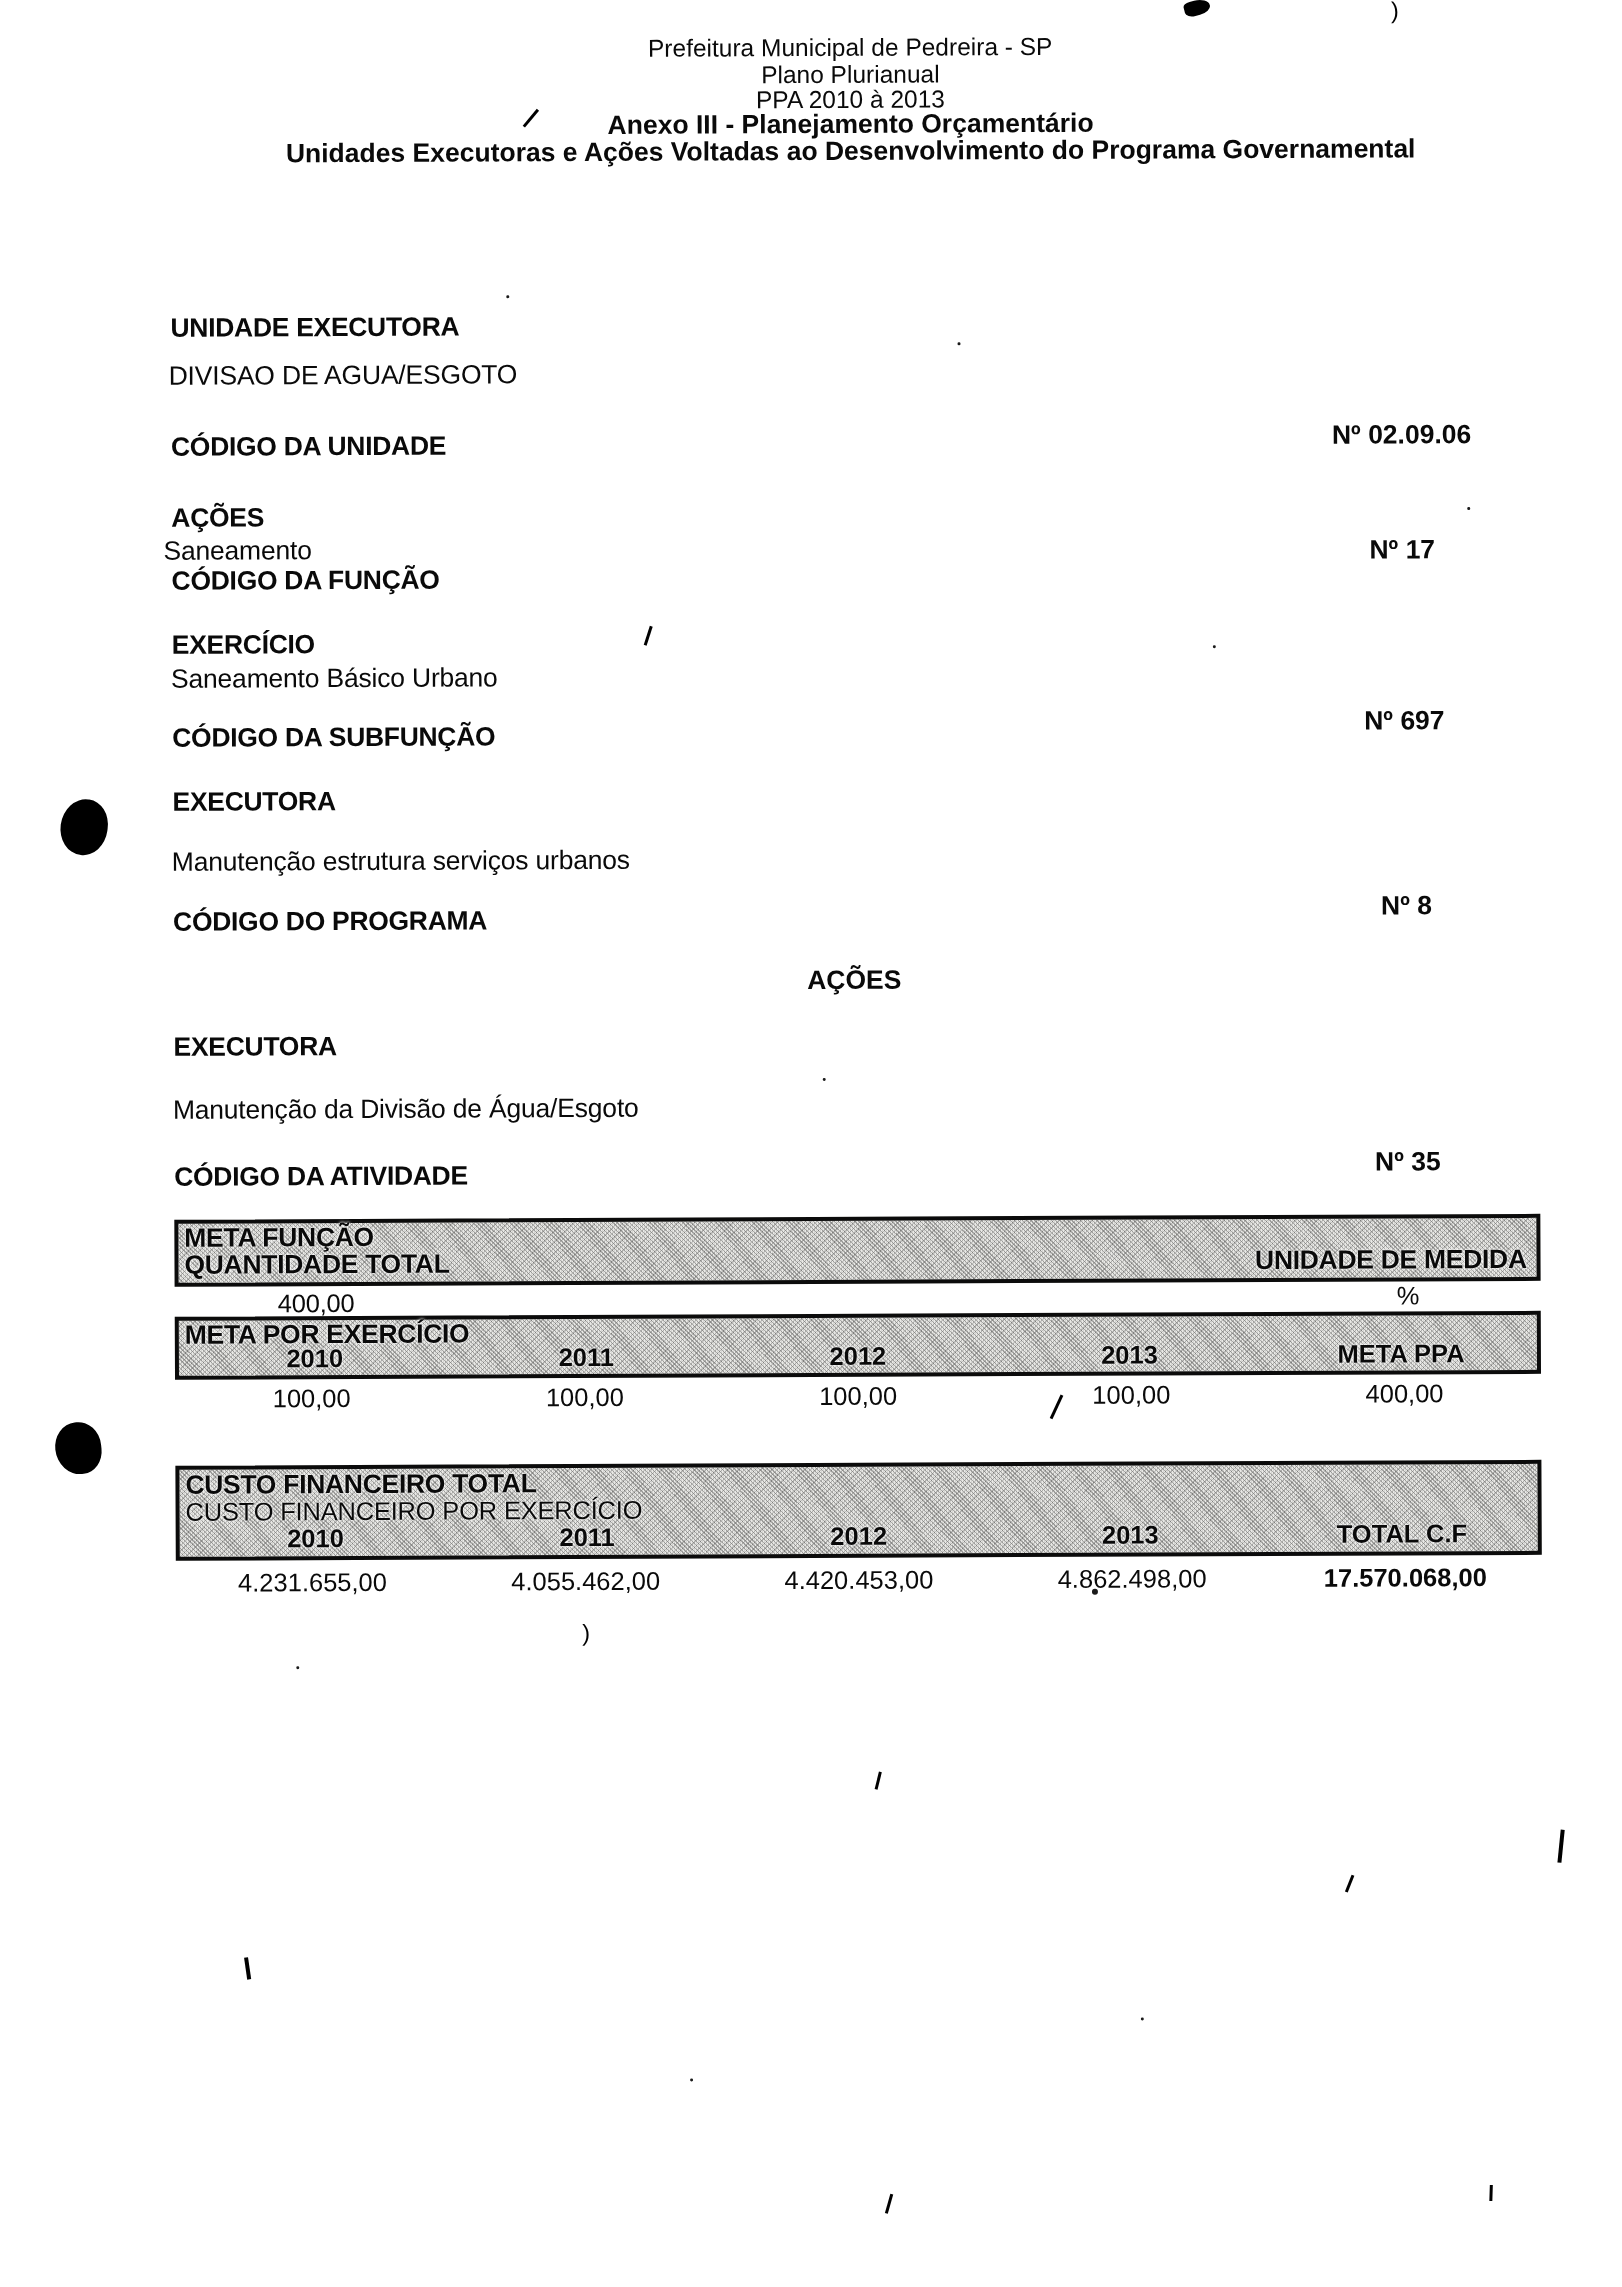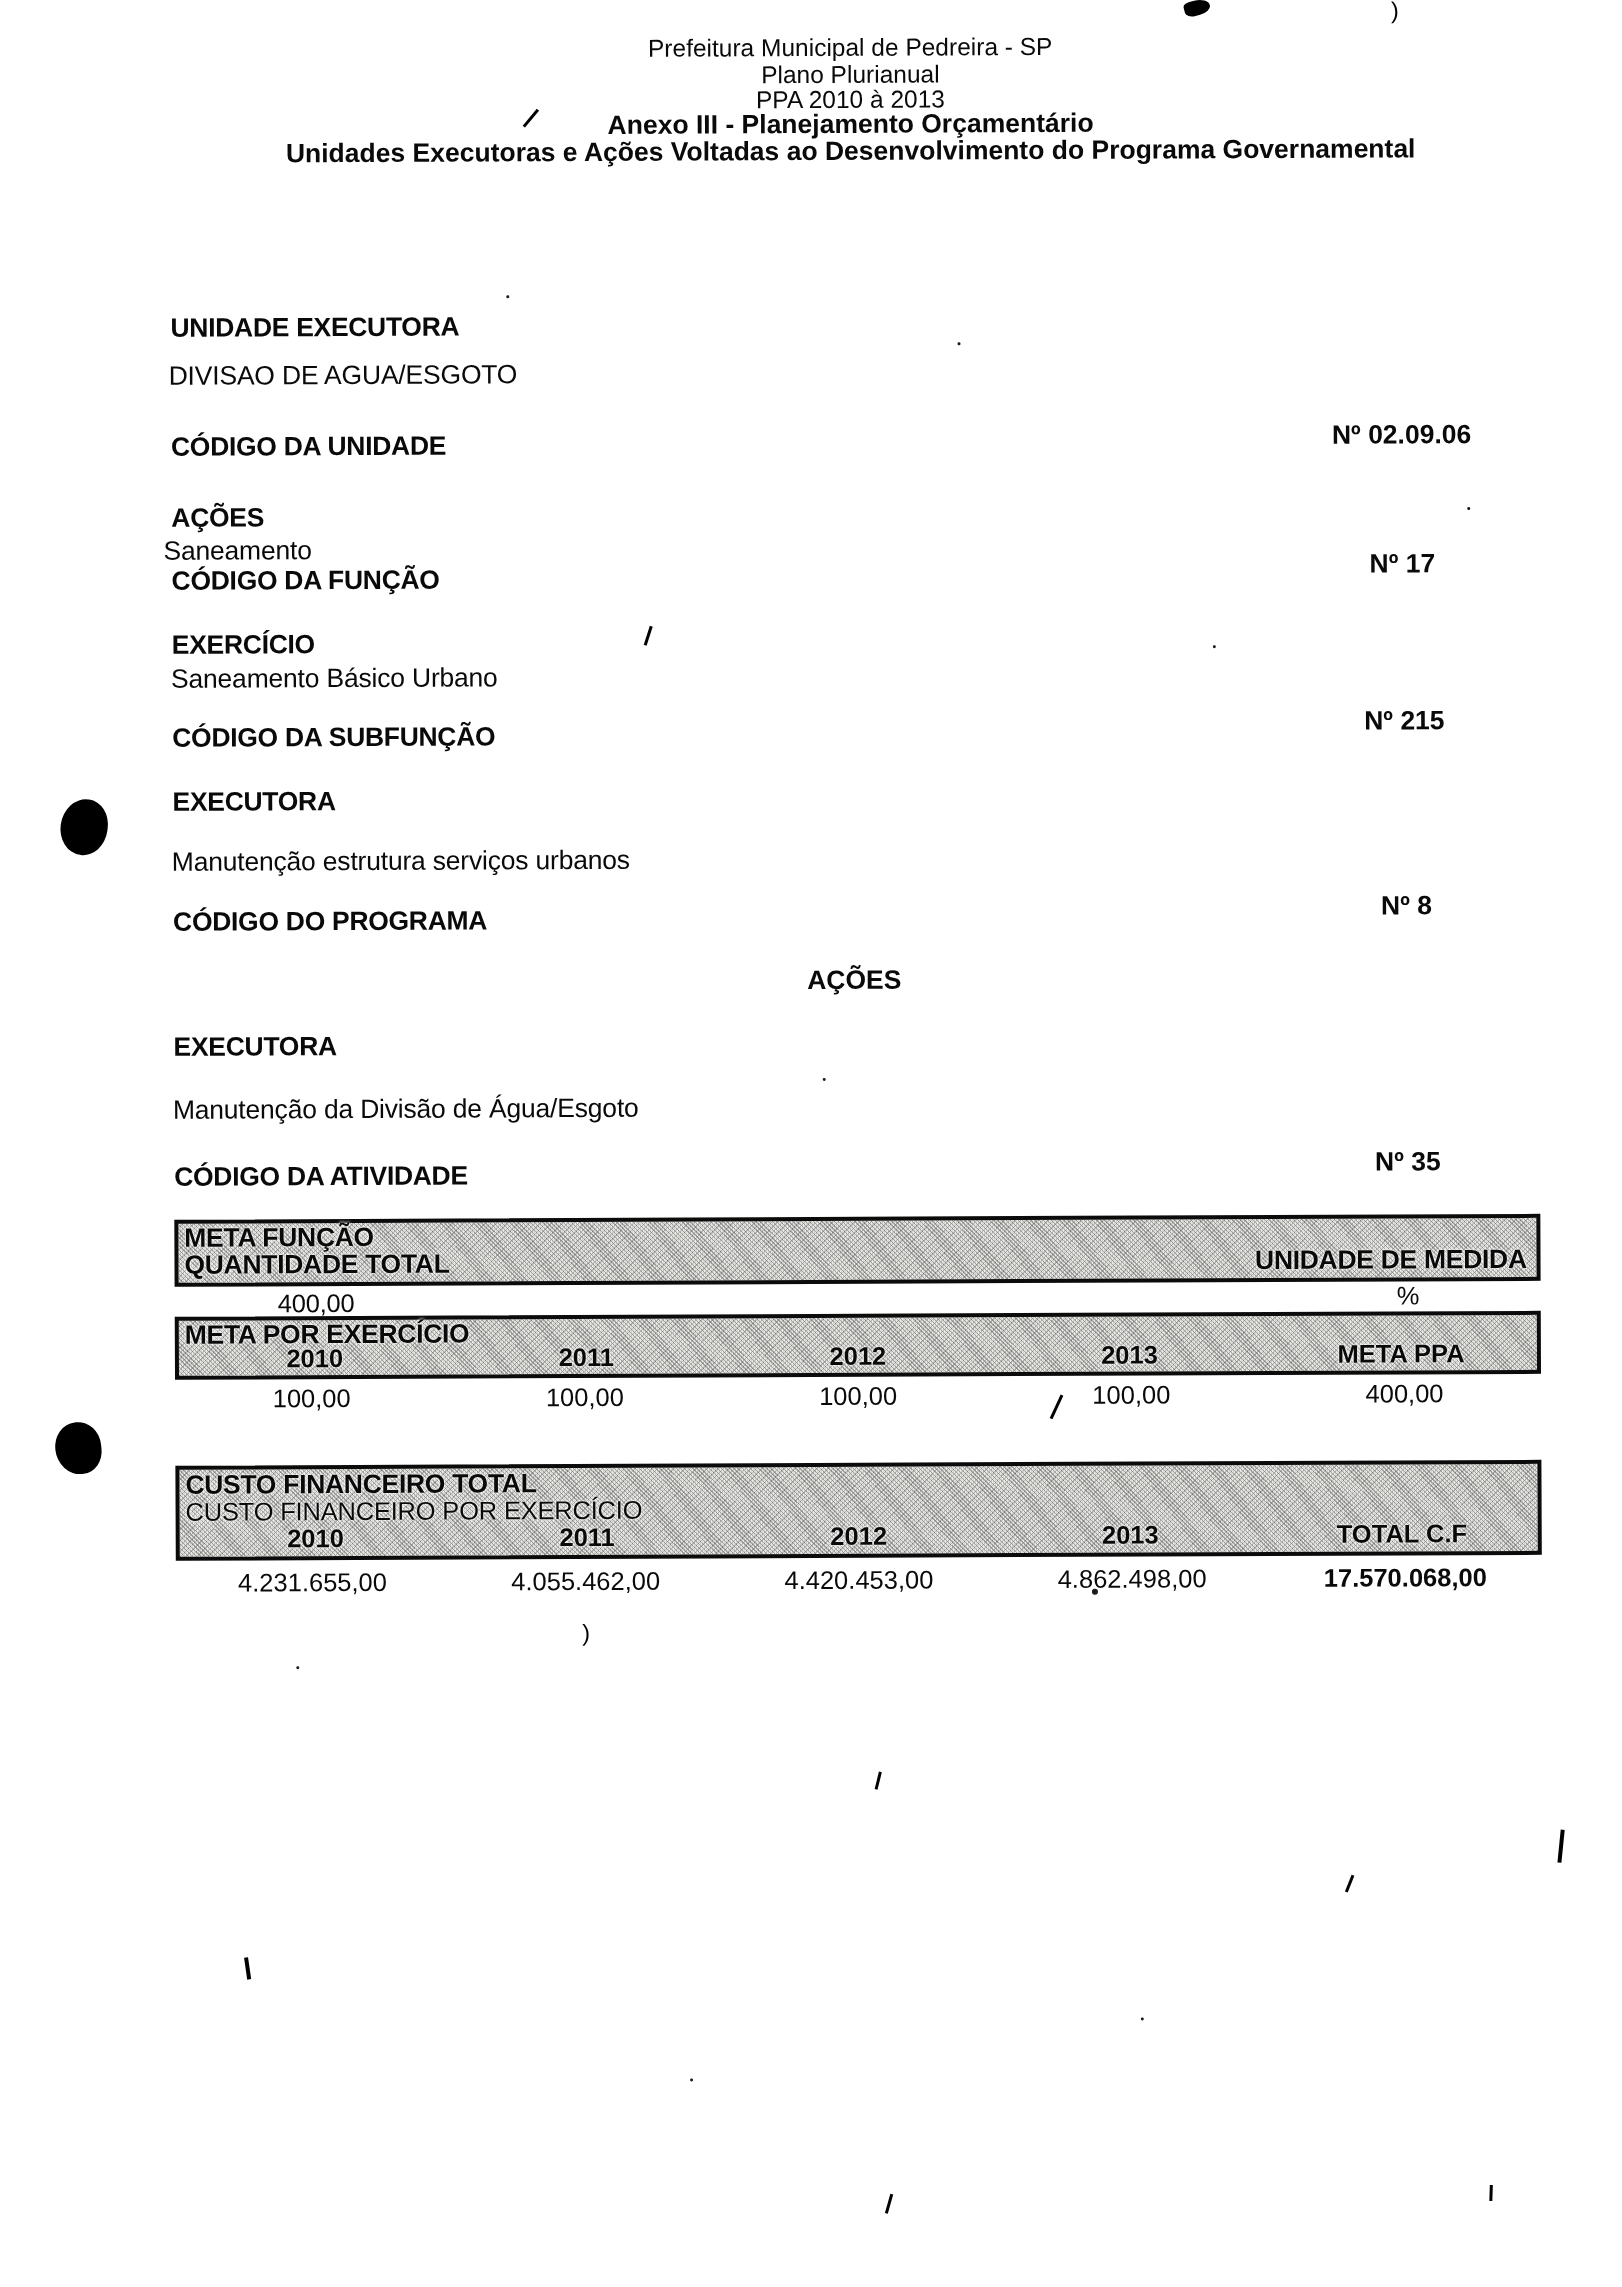--- a/index.html
+++ b/index.html
@@ -67,26 +67,26 @@
 
     <div class="lbl" style="left:174px; top:310px">UNIDADE EXECUTORA</div>
     <div class="val" style="left:172px; top:358px">DIVISAO DE AGUA/ESGOTO</div>
 
     <div class="lbl" style="left:174px; top:429px">CÓDIGO DA UNIDADE</div>
     <div class="code" style="left:1335px; top:422px">Nº 02.09.06</div>
 
     <div class="lbl" style="left:174px; top:500px">AÇÕES</div>
     <div class="val" style="left:166px; top:533px">Saneamento</div>
     <div class="lbl" style="left:174px; top:563px">CÓDIGO DA FUNÇÃO</div>
-    <div class="code" style="left:1372px; top:551px">Nº 17</div>
+    <div class="code" style="left:1372px; top:537px">Nº 17</div>
 
     <div class="lbl" style="left:174px; top:627px">EXERCÍCIO</div>
     <div class="val" style="left:173px; top:661px">Saneamento Básico Urbano</div>
     <div class="lbl" style="left:174px; top:720px">CÓDIGO DA SUBFUNÇÃO</div>
-    <div class="code" style="left:1366px; top:708px">Nº 215</div>
+    <div class="code" style="left:1366px; top:708px">Nº 697</div>
 
     <div class="lbl" style="left:174px; top:784px">EXECUTORA</div>
     <div class="val" style="left:173px; top:844px">Manutenção estrutura serviços urbanos</div>
     <div class="lbl" style="left:174px; top:904px">CÓDIGO DO PROGRAMA</div>
     <div class="code" style="left:1382px; top:893px">Nº 8</div>
 
     <div class="center-title" style="top:965px">AÇÕES</div>
 
     <div class="lbl" style="left:174px; top:1029px">EXECUTORA</div>
     <div class="val" style="left:173px; top:1092px">Manutenção da Divisão de Água/Esgoto</div>

